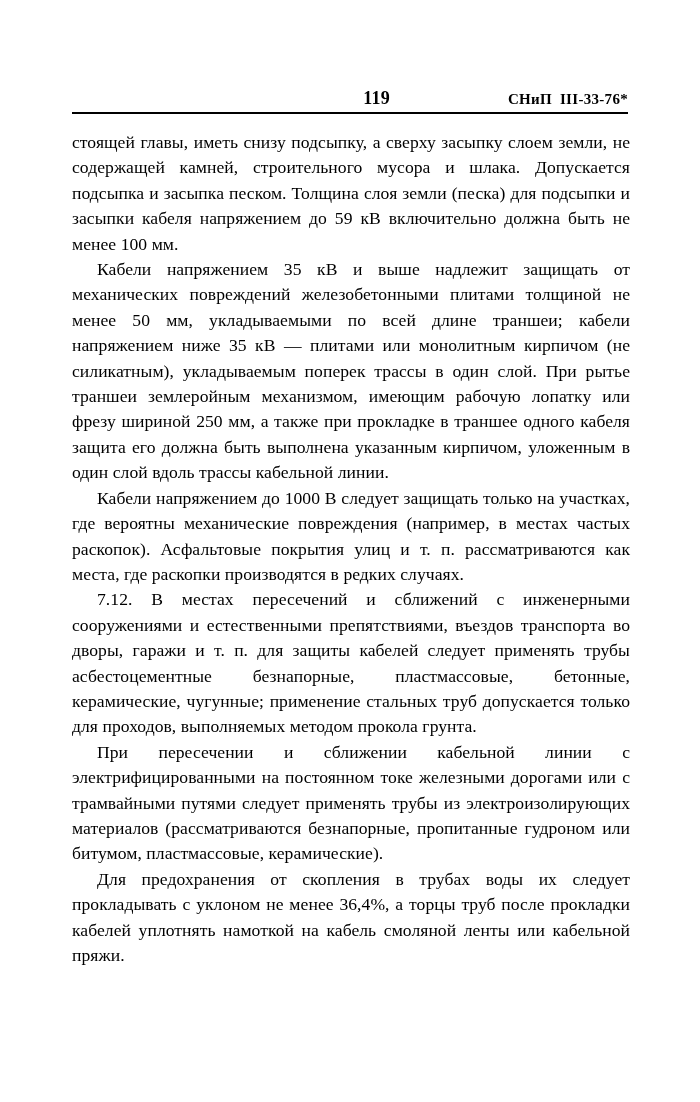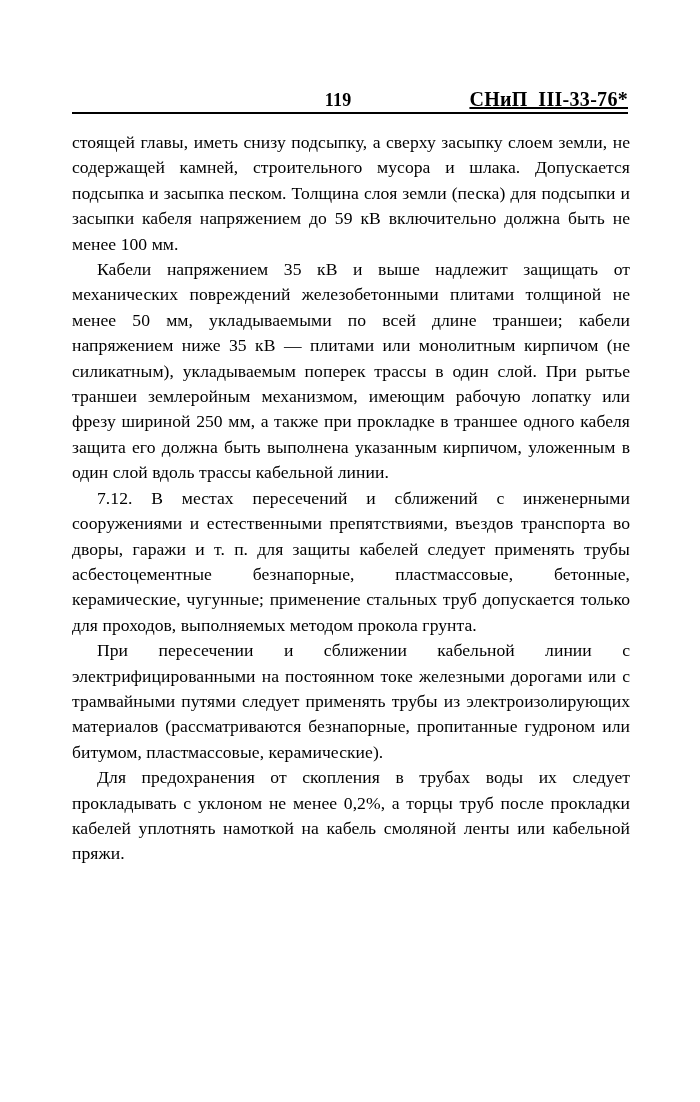--- a/index.html
+++ b/index.html
@@ -34,24 +34,23 @@
     font-family: "Liberation Serif", serif;
     font-weight: bold;
     font-size: 17.5px;
     letter-spacing: 0.2px;
   }
   .header .page-number {
     margin-right: 118px;
     font-size: 18px;
   }
   .header .doc-code {
-    font-size: 20px;
+    font-size: 15px;
     letter-spacing: 0.3px;
     white-space: pre;
-    text-decoration: underline;
   }
   .rule {
     position: absolute;
     left: 72px;
     top: 112px;
     width: 556px;
     height: 2px;
     background: #000000;
   }
   .body-text {
@@ -81,18 +80,19 @@
   <div class="header">
     <span class="page-number">119</span>
     <span class="doc-code">СНиП  III-33-76*</span>
   </div>
 
   <div class="rule"></div>
 
   <div class="body-text">
     <p class="no-indent">стоящей главы, иметь снизу подсыпку, а сверху засыпку слоем земли, не содержащей камней, строительного мусора и шлака. Допускается подсыпка и засыпка песком. Толщина слоя земли (песка) для подсыпки и засыпки кабеля напряжением до 59 кВ включительно должна быть не менее 100 мм.</p>
     <p>Кабели напряжением 35 кВ и выше надлежит защищать от механических повреждений железобетонными плитами толщиной не менее 50 мм, укладываемыми по всей длине траншеи; кабели напряжением ниже 35 кВ — плитами или монолитным кирпичом (не силикатным), укладываемым поперек трассы в один слой. При рытье траншеи землеройным механизмом, имеющим рабочую лопатку или фрезу шириной 250 мм, а также при прокладке в траншее одного кабеля защита его должна быть выполнена указанным кирпичом, уложенным в один слой вдоль трассы кабельной линии.</p>
+    <p>Кабели напряжением до 1000 В следует защищать только на участках, где вероятны механические повреждения (например, в местах частых раскопок). Асфальтовые покрытия улиц и т. п. рассматриваются как места, где раскопки производятся в редких случаях.</p>
     <p>7.12. В местах пересечений и сближений с инженерными сооружениями и естественными препятствиями, въездов транспорта во дворы, гаражи и т. п. для защиты кабелей следует применять трубы асбестоцементные безнапорные, пластмассовые, бетонные, керамические, чугунные; применение стальных труб допускается только для проходов, выполняемых методом прокола грунта.</p>
     <p>При пересечении и сближении кабельной линии с электрифицированными на постоянном токе железными дорогами или с трамвайными путями следует применять трубы из электроизолирующих материалов (рассматриваются безнапорные, пропитанные гудроном или битумом, пластмассовые, керамические).</p>
-    <p>Для предохранения от скопления в трубах воды их следует прокладывать с уклоном не менее 0,2%, а торцы труб после прокладки кабелей уплотнять намоткой на кабель смоляной ленты или кабельной пряжи.</p>
+    <p>Для предохранения от скопления в трубах воды их следует прокладывать с уклоном не менее 36,4%, а торцы труб после прокладки кабелей уплотнять намоткой на кабель смоляной ленты или кабельной пряжи.</p>
   </div>
 
 </div>
 
 </body></html>

